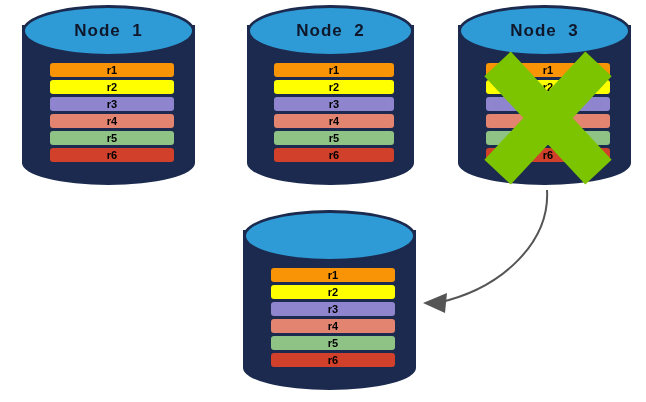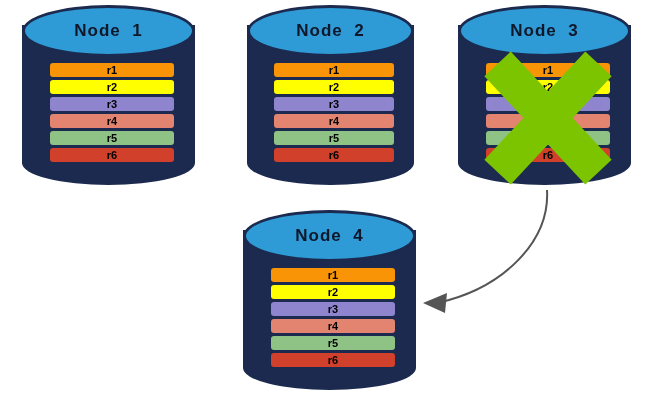--- a/index.html
+++ b/index.html
@@ -176,21 +176,20 @@
   <div class="x-overlay" style="left:489px; top:50px; width:118px; height:135px;">
     <div class="x-bar a"></div>
     <div class="x-bar b"></div>
   </div>
 
   <div class="node" style="left:243px; top:210px; width:173px; height:180px;">
     <div class="node-body">
       <div class="cyl-side"></div>
       <div class="cyl-top"></div>
     </div>
-    <div class="node-title">Node  4</div>
     <div class="records">
       <div class="record" style="background:#f89406;">r1</div>
       <div class="record" style="background:#ffff00;">r2</div>
       <div class="record" style="background:#8f85ce;">r3</div>
       <div class="record" style="background:#e28470;">r4</div>
       <div class="record" style="background:#8fc285;">r5</div>
       <div class="record" style="background:#d0402a;">r6</div>
     </div>
   </div>
 

